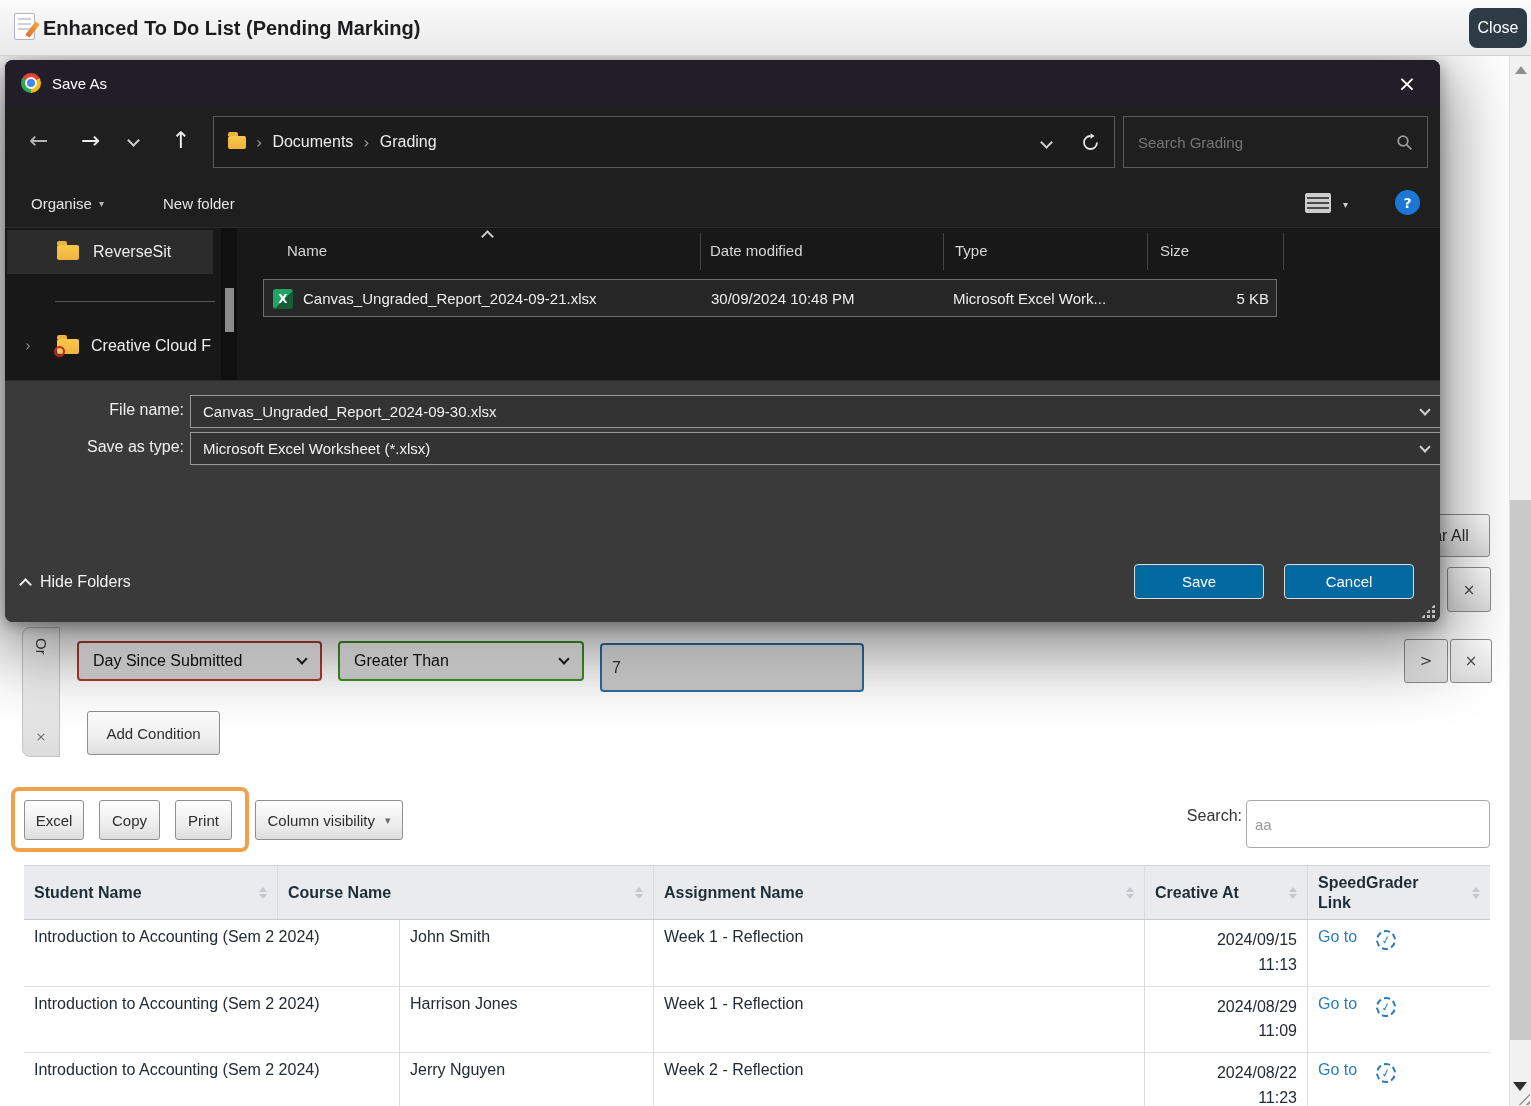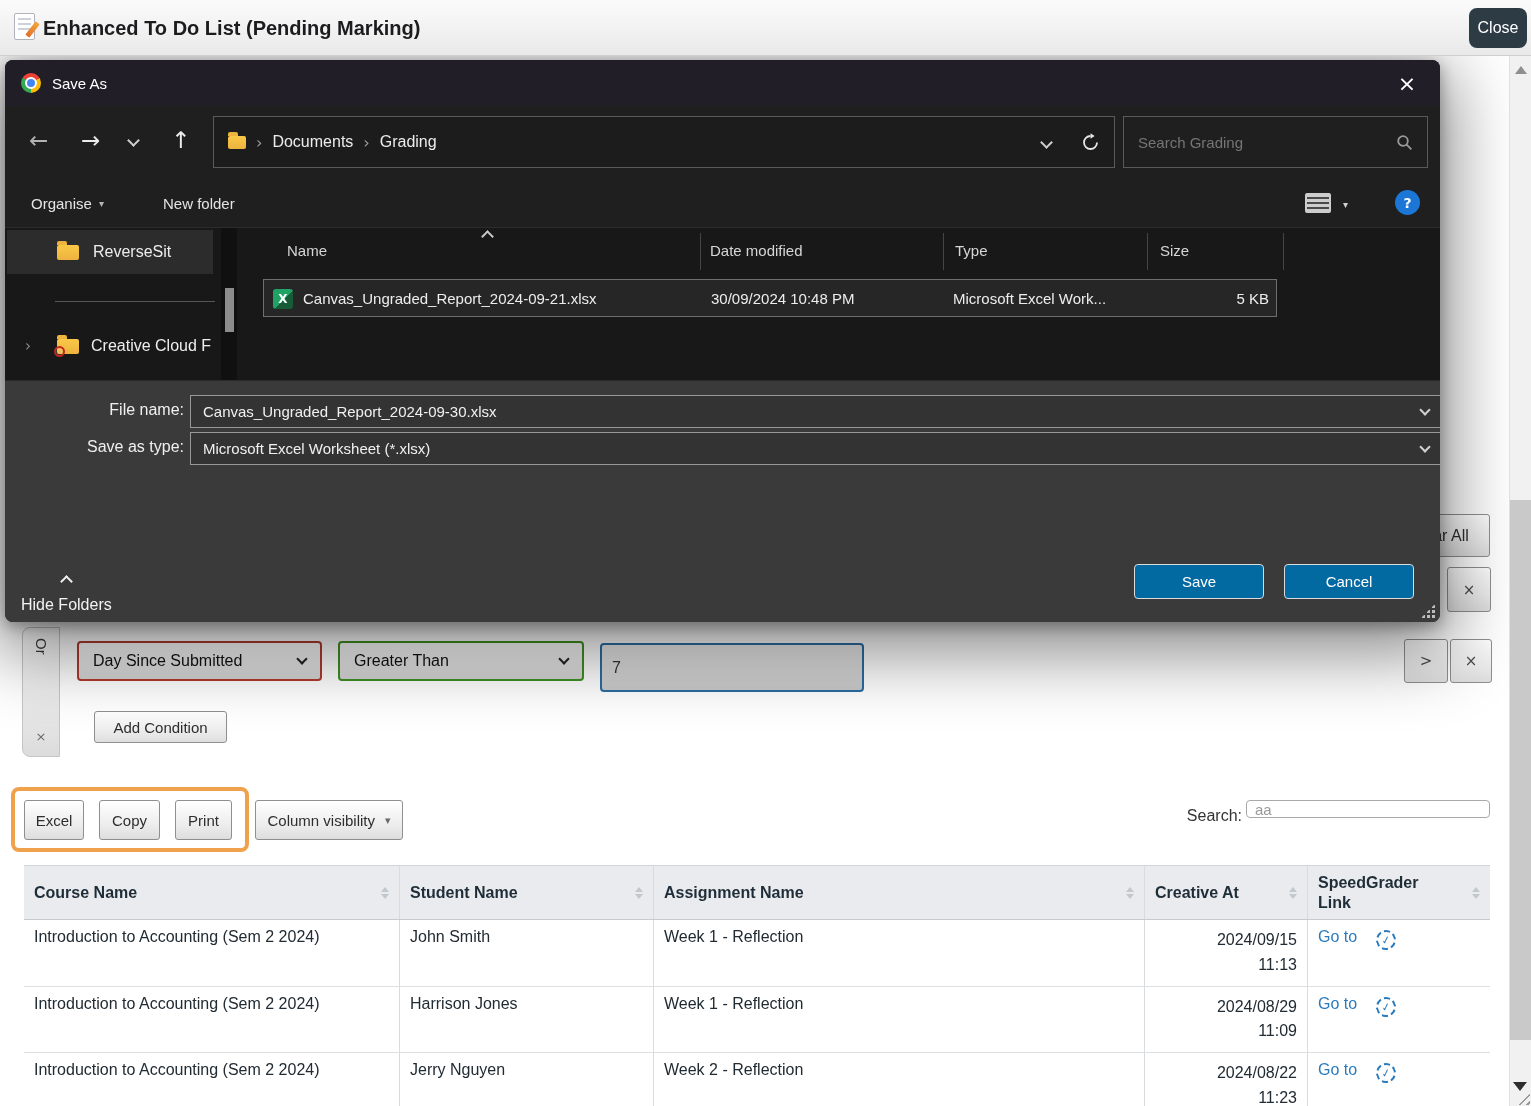--- a/index.html
+++ b/index.html
@@ -55,33 +55,33 @@
   .cond-select { position:absolute; height:40px; background:linear-gradient(#fff,#d4d4d4);
     border-radius:4px; display:flex; align-items:center; padding:0 14px; font-size:16px; color:#111;
     cursor:pointer; z-index:1; }
   .sel-red   { left:77px;  top:641px; width:245px; border:2px solid #B03A2E; }
   .sel-green { left:338px; top:641px; width:246px; border:2px solid #3F8F24; }
   .chev-dn { width:8px; height:8px; border-right:2px solid #222; border-bottom:2px solid #222;
     transform:rotate(45deg); margin-left:auto; margin-top:-4px; }
   .val-input { position:absolute; left:600px; top:643px; width:264px; height:49px;
     border:2px solid #2B6CA3; border-radius:4px; background:linear-gradient(#ededed,#c9c9c9);
     font-size:16px; color:#333; padding:0 10px; font-family:inherit; z-index:1; }
-  .add-cond { position:absolute; left:94px; top:711px; width:133px; height:32px; z-index:1; }
+  .add-cond { position:absolute; left:87px; top:711px; width:133px; height:44px; z-index:1; }
 
   
   .hl-box { position:absolute; left:11px; top:787px; width:238px; height:65px;
     border:4px solid #F0A14B; border-radius:8px; z-index:2; pointer-events:none; }
   .excel-btn { position:absolute; left:24px;  top:800px; width:60px; height:40px; z-index:1; }
   .copy-btn  { position:absolute; left:99px;  top:800px; width:61px; height:40px; z-index:1; }
   .print-btn { position:absolute; left:175px; top:800px; width:57px; height:40px; z-index:1; }
   .colvis-btn{ position:absolute; left:255px; top:800px; width:148px; height:40px; gap:10px; z-index:1; }
   .colvis-caret { color:#6a6a6a; font-size:11px; }
   .search-label { position:absolute; left:1170px; top:807px; width:72px; text-align:right;
     font-size:16px; color:#333; z-index:1; }
-  .search-input { position:absolute; left:1246px; top:800px; width:244px; height:18px;
+  .search-input { position:absolute; left:1246px; top:800px; width:244px; height:48px;
     border:1px solid #a9a9a9; border-radius:4px; font-size:15px; color:#999; padding:0 8px;
     font-family:inherit; z-index:1; }
 
   
   .dtable { position:absolute; left:24px; top:865px; width:1466px; z-index:1; }
   .thead { display:flex; background:#e9ebee; border-top:1px solid #d0d4d8; border-bottom:1px solid #c6cbd0;
     height:55px; }
   .th { display:flex; align-items:center; justify-content:space-between; padding:6px 10px;
     font-weight:bold; font-size:16px; color:#1f2d38; cursor:pointer; line-height:1.25; }
   .c1{width:376px;} .c2{width:254px;} .c3{width:491px;} .c4{width:163px;} .c5{width:182px;}
@@ -171,21 +171,21 @@
 
   .d-foot { position:relative; height:242px; background:#3a3a3a; border-top:1px solid #2a2a2a; }
   .f-label { position:absolute; left:0; width:179px; text-align:right; font-size:16px; color:#efefef; }
   .f-field { position:absolute; left:185px; width:1252px; height:33px; background:#333;
     border:1px solid #989898; display:flex; align-items:center; padding:0 12px; }
   .f-field input { flex:1; background:transparent; border:none; outline:none; color:#f0f0f0;
     font-size:15px; font-family:inherit; }
   .f-chev { width:8px; height:8px; border-right:2px solid #d0d0d0; border-bottom:2px solid #d0d0d0;
     transform:rotate(45deg); margin-top:-4px; }
   .hide-folders { position:absolute; left:16px; top:192px; display:flex; align-items:center; gap:10px;
-    font-size:16px; color:#f2f2f2; cursor:pointer;flex-direction:column; }
+    font-size:16px; color:#f2f2f2; cursor:pointer; }
   .chev-up-w { width:9px; height:9px; border-left:2px solid #eee; border-top:2px solid #eee;
     transform:rotate(45deg); margin-top:4px; }
   .d-btn { position:absolute; top:183px; width:130px; height:35px; background:#0369a1;
     border:1px solid #dcdcdc; border-radius:4px; color:#fff; font-size:15px; display:flex;
     align-items:center; justify-content:center; cursor:pointer; }
   .d-grip { position:absolute; right:5px; bottom:4px; width:14px; height:14px;
     background-image:radial-gradient(circle,#bdbdbd 1.6px,transparent 1.9px); background-size:5px 5px;
     clip-path:polygon(100% 0,100% 100%,0 100%); }
 </style>
 </head>
@@ -237,29 +237,29 @@
   <button class="btn-light print-btn">Print</button>
   <button class="btn-light colvis-btn">
     <span>Column visibility</span>
     <span class="colvis-caret uni">▾</span>
   </button>
   <label class="search-label">Search:</label>
   <input class="search-input" value="aa" style="">
 
   <div class="dtable">
     <div class="thead">
-      <div class="th c1">
-        <span>Course Name</span>
+      <div class="th c2">
+        <span>Student Name</span>
         <span class="sorticons">
             <span class="tri-up"></span>
             <span class="tri-down"></span>
           </span>
       </div>
-      <div class="th c2">
-        <span>Student Name</span>
+      <div class="th c1">
+        <span>Course Name</span>
         <span class="sorticons">
             <span class="tri-up"></span>
             <span class="tri-down"></span>
           </span>
       </div>
       <div class="th c3">
         <span>Assignment Name</span>
         <span class="sorticons">
             <span class="tri-up"></span>
             <span class="tri-down"></span>

